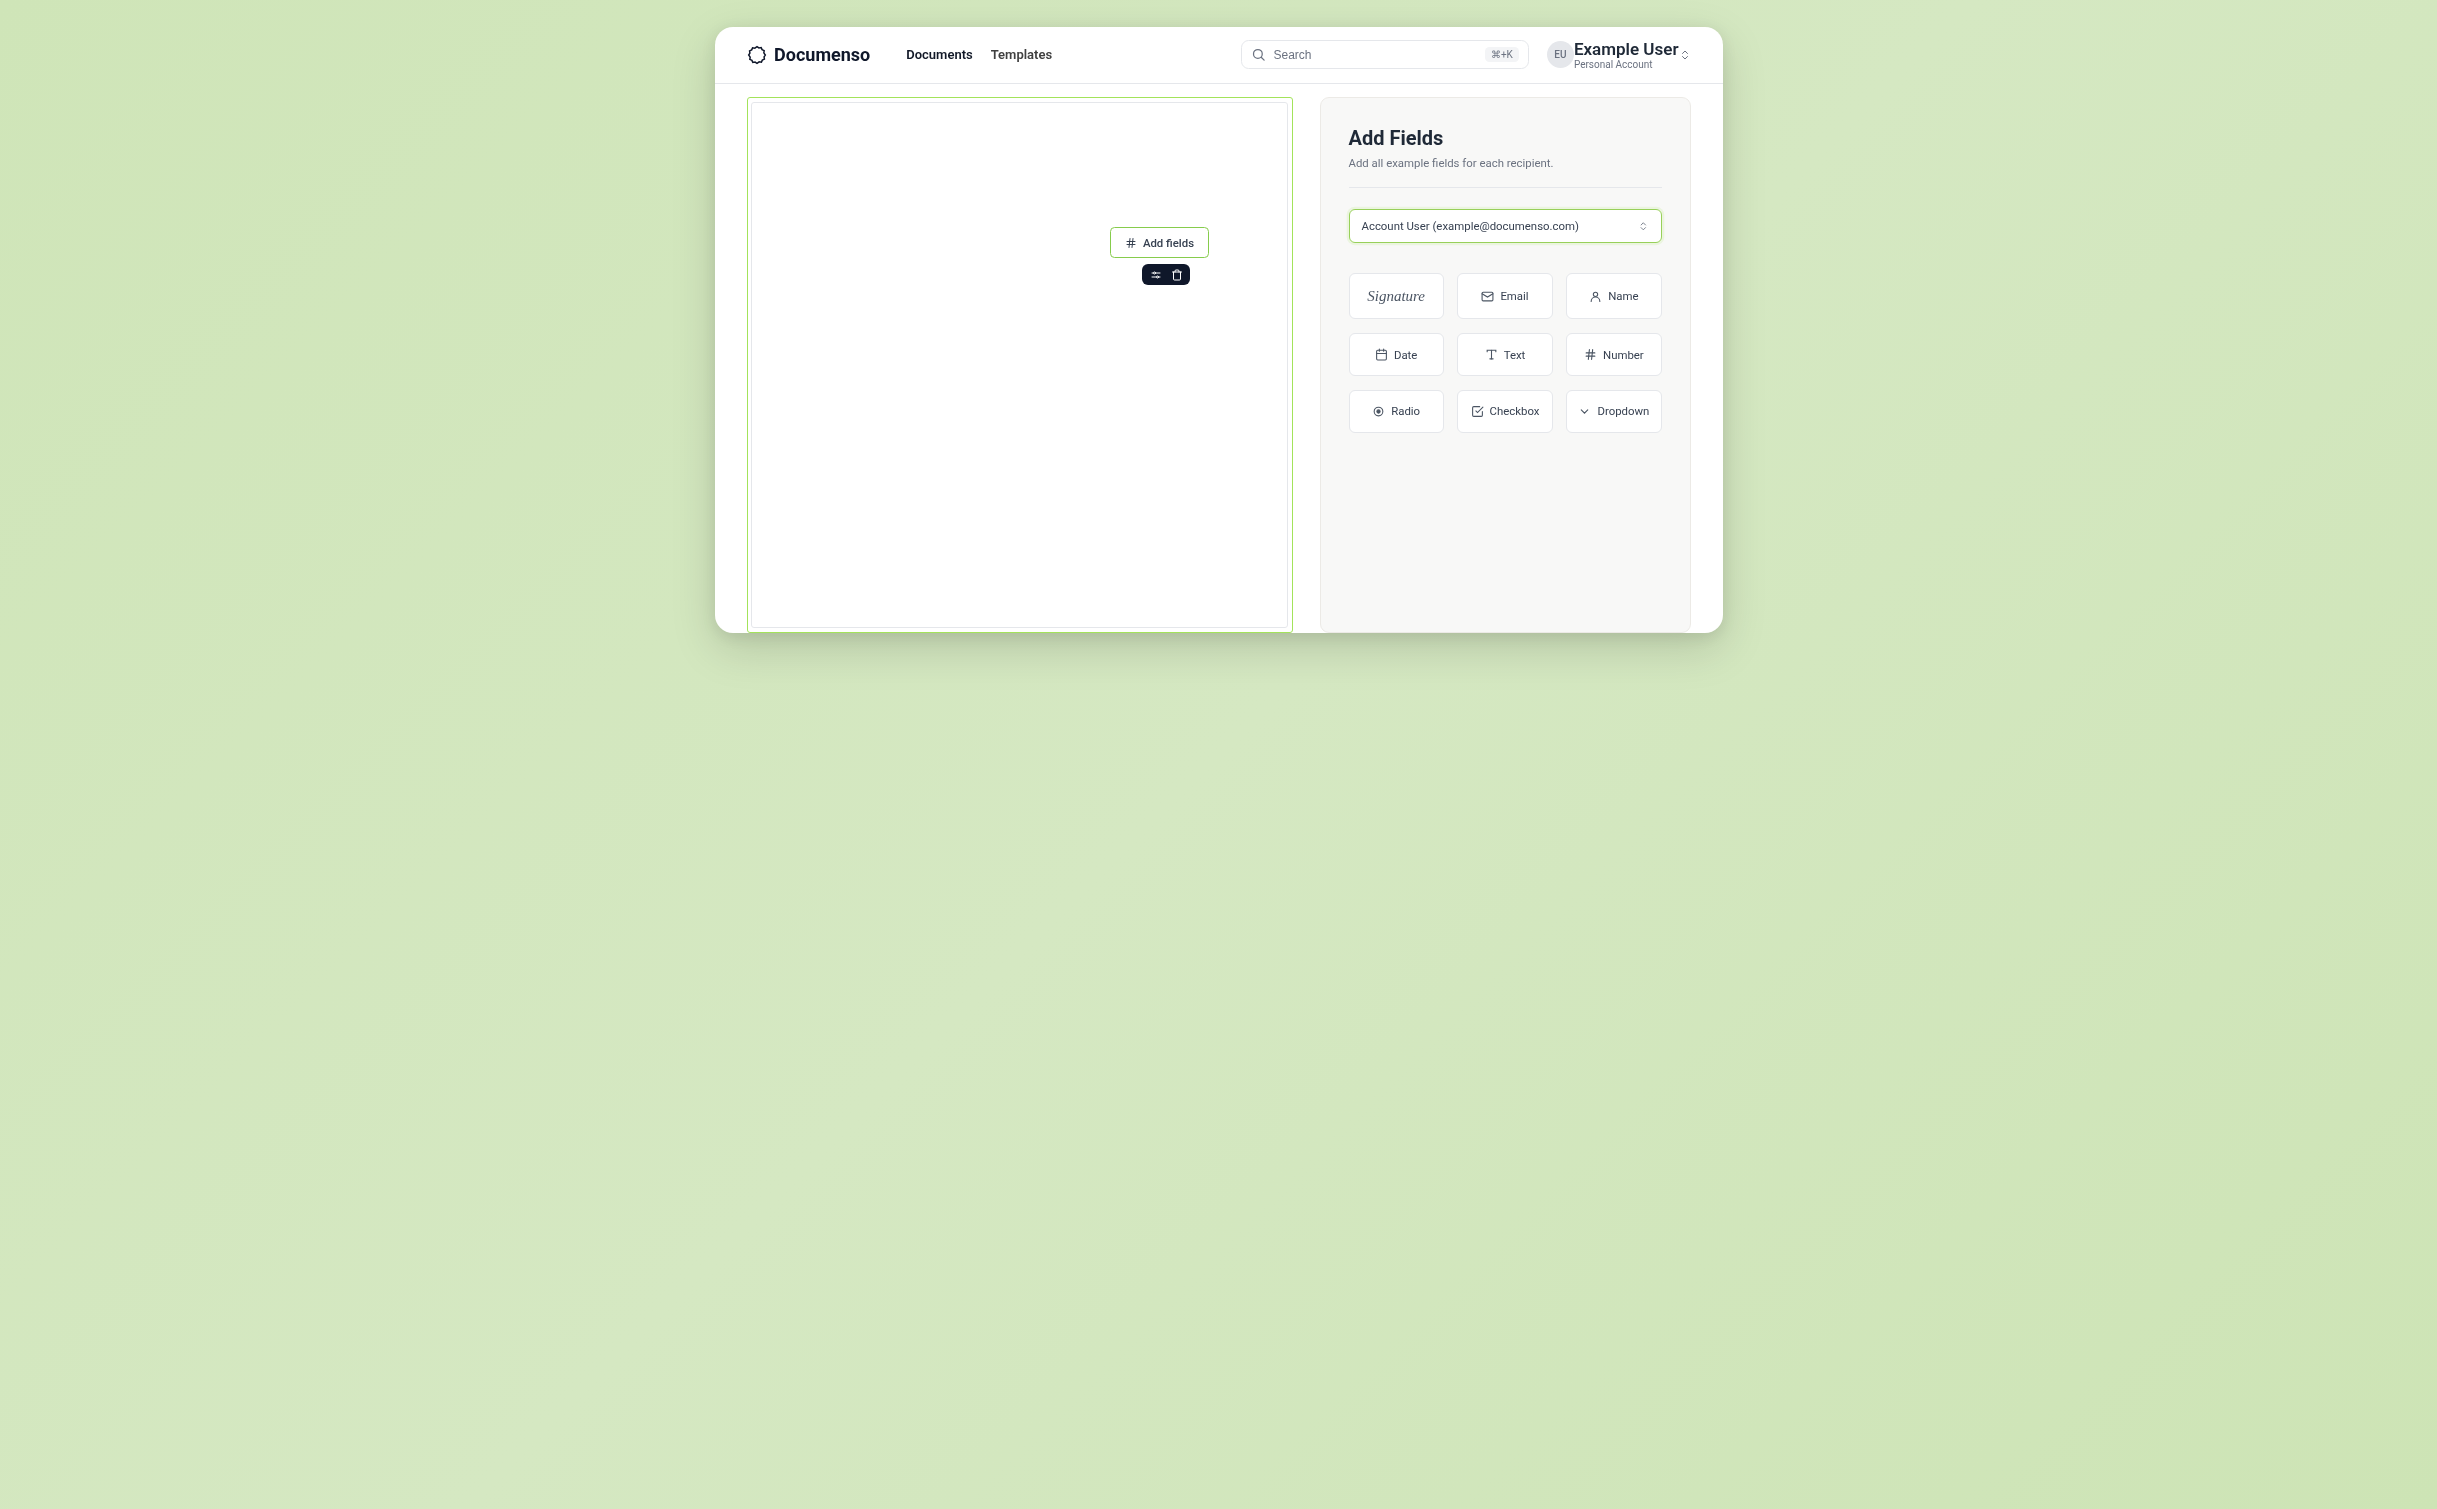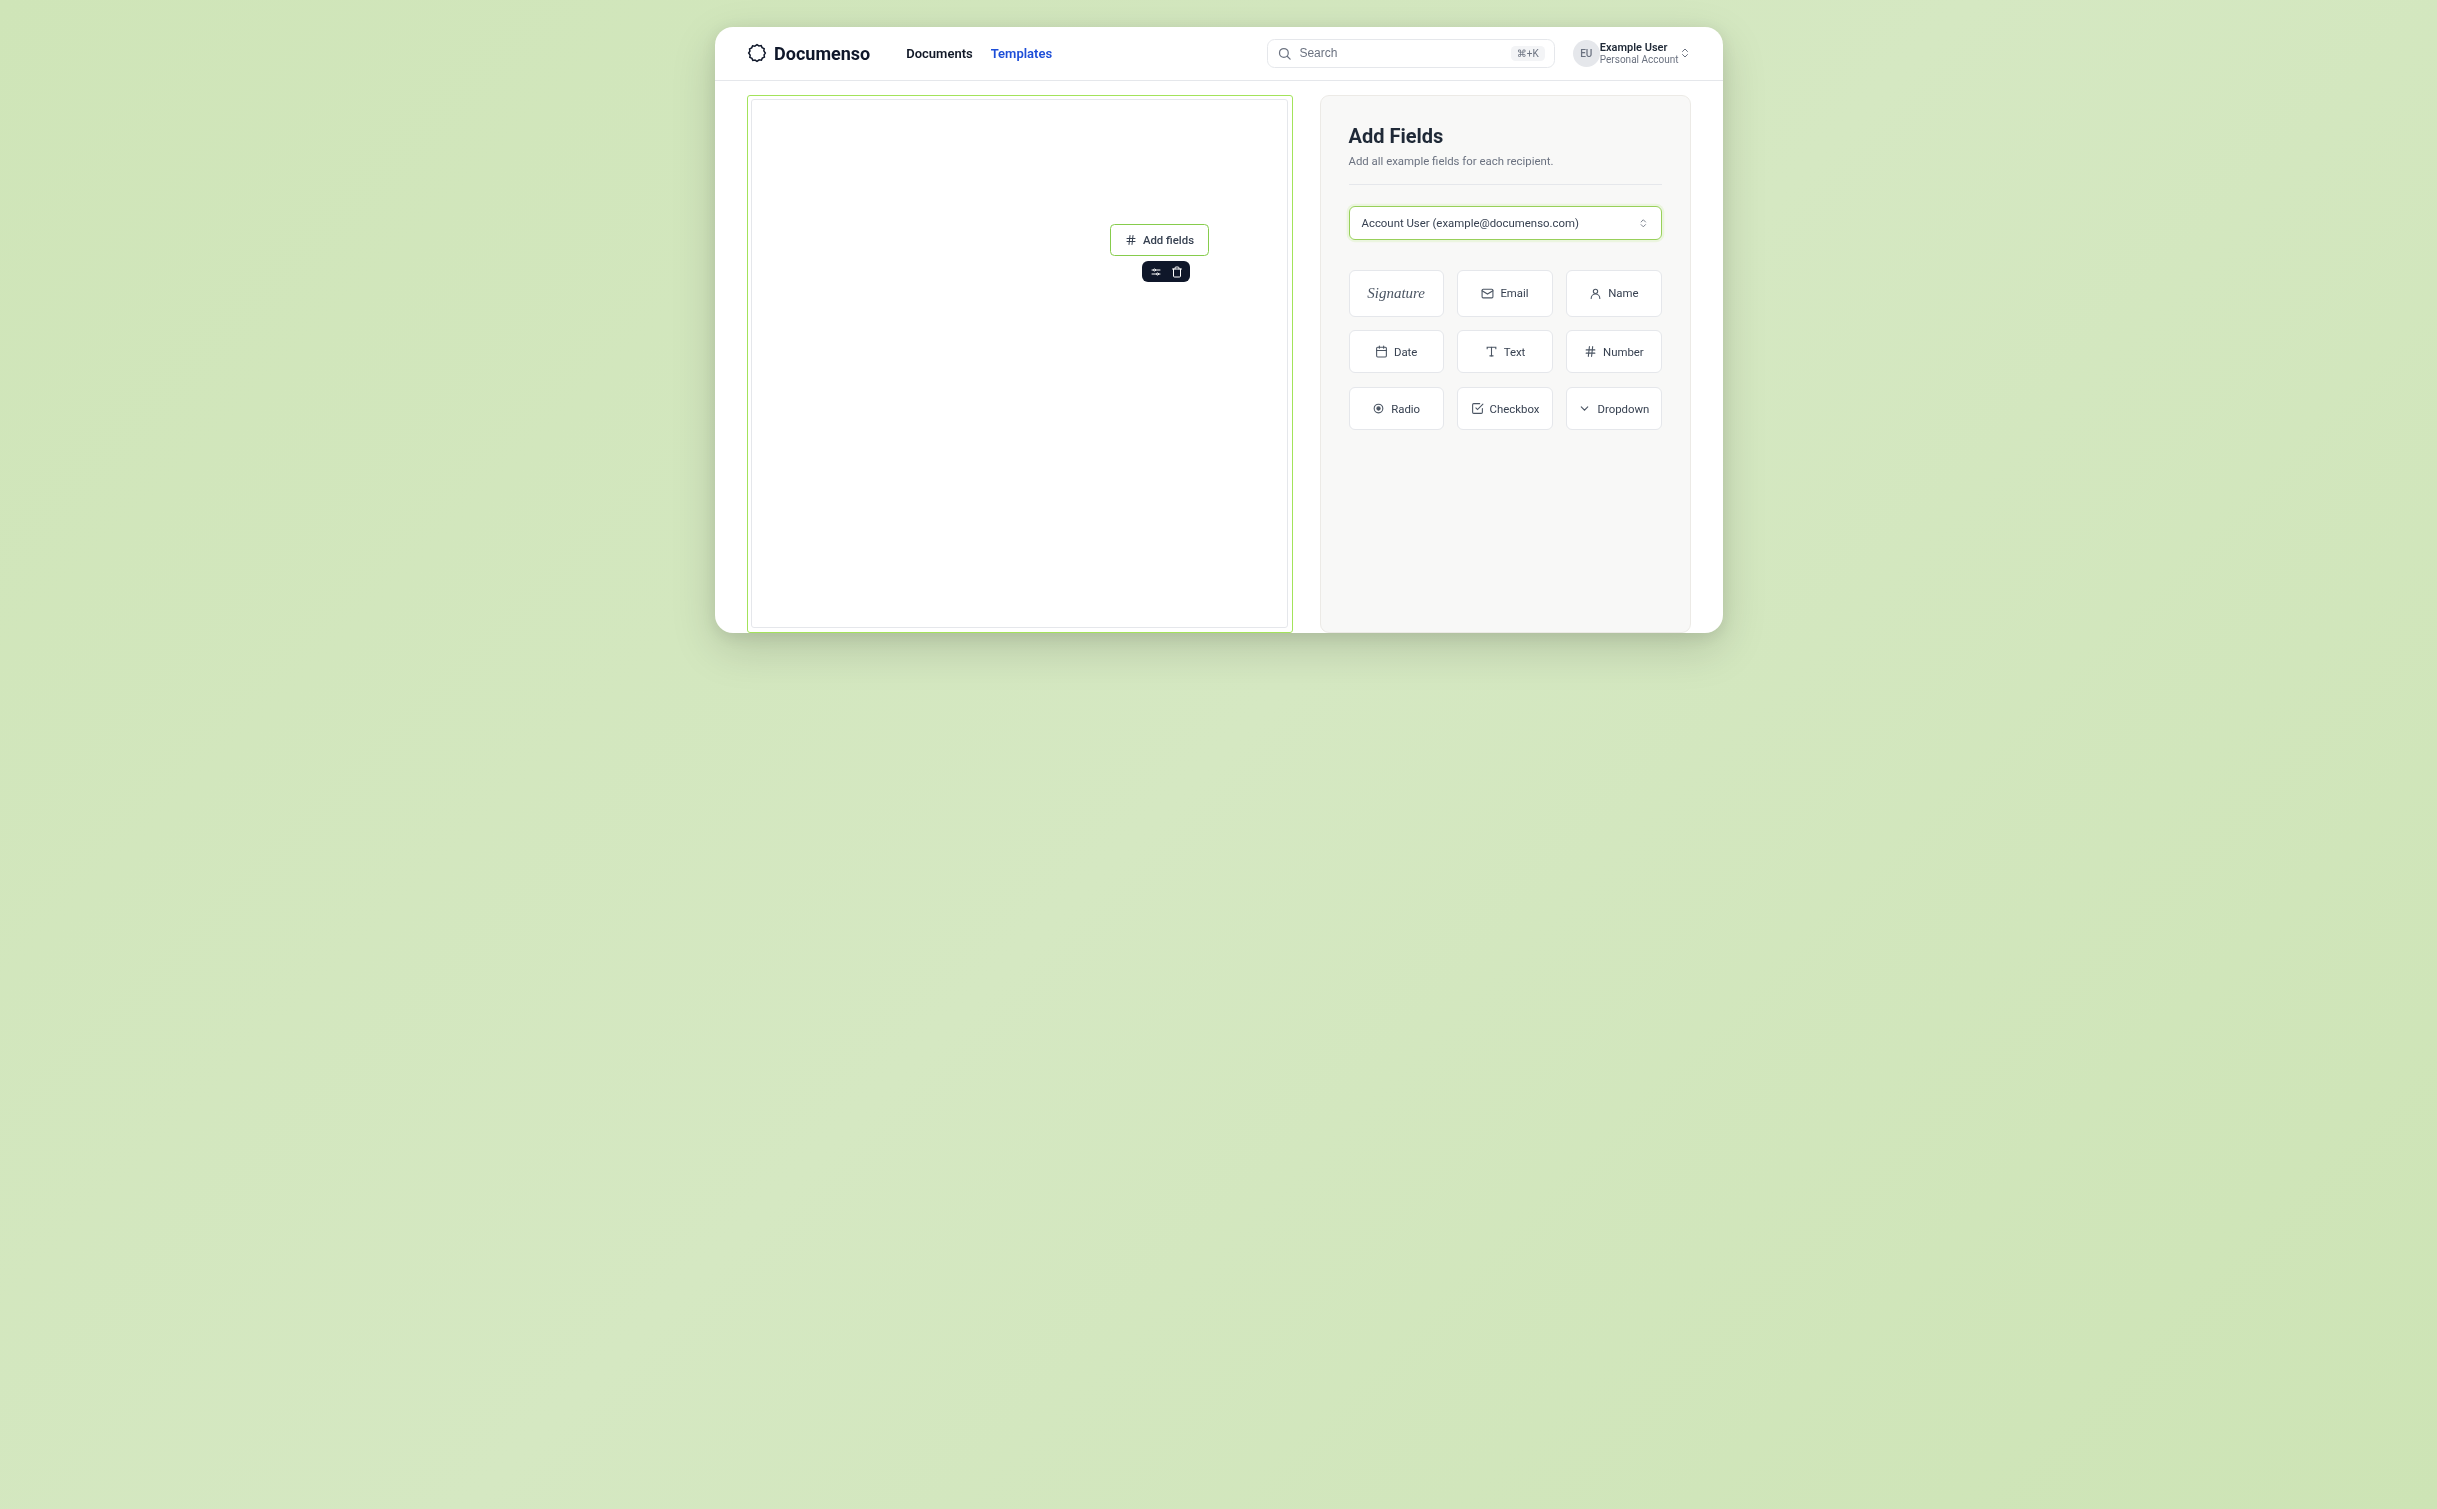--- a/index.html
+++ b/index.html
@@ -39,21 +39,21 @@
     font-weight: 700;
     color: #0f172a;
     margin-right: 18px;
   }
   .brand svg { width: 20px; height: 20px; }
   .nav { display: flex; gap: 18px; }
   .nav a {
     font-size: 13px;
     font-weight: 600;
     text-decoration: none;
-    color: #1d4ed8;
+    color: #404040;
   }
   .nav a.active { color: #111827; }
   .spacer { flex: 1; }
   .search-wrap {
     display: flex;
     align-items: center;
     background: #fff;
     border: 0.8px solid #e5e7eb;
     border-radius: 7.6px;
     padding: 6px 9px;
@@ -86,21 +86,21 @@
     border-radius: 50%;
     background: #e5e7eb;
     display: flex;
     align-items: center;
     justify-content: center;
     font-size: 10px;
     color: #6b7280;
     font-weight: 500;
   }
   .account-text { line-height: 1.2; }
-  .account-name { font-size: 11px; font-weight: 600; color: #1f2937; }
+  .account-name { font-size: 17px; font-weight: 600; color: #1f2937; }
   .account-type { font-size: 10px; color: #6b7280; }
   .account svg { width: 12px; height: 12px; color: #6b7280; }
   
   .content {
     flex: 1;
     display: flex;
     padding: 13.6px 32px 0 32px;
     gap: 27px;
     overflow: hidden;
   }

